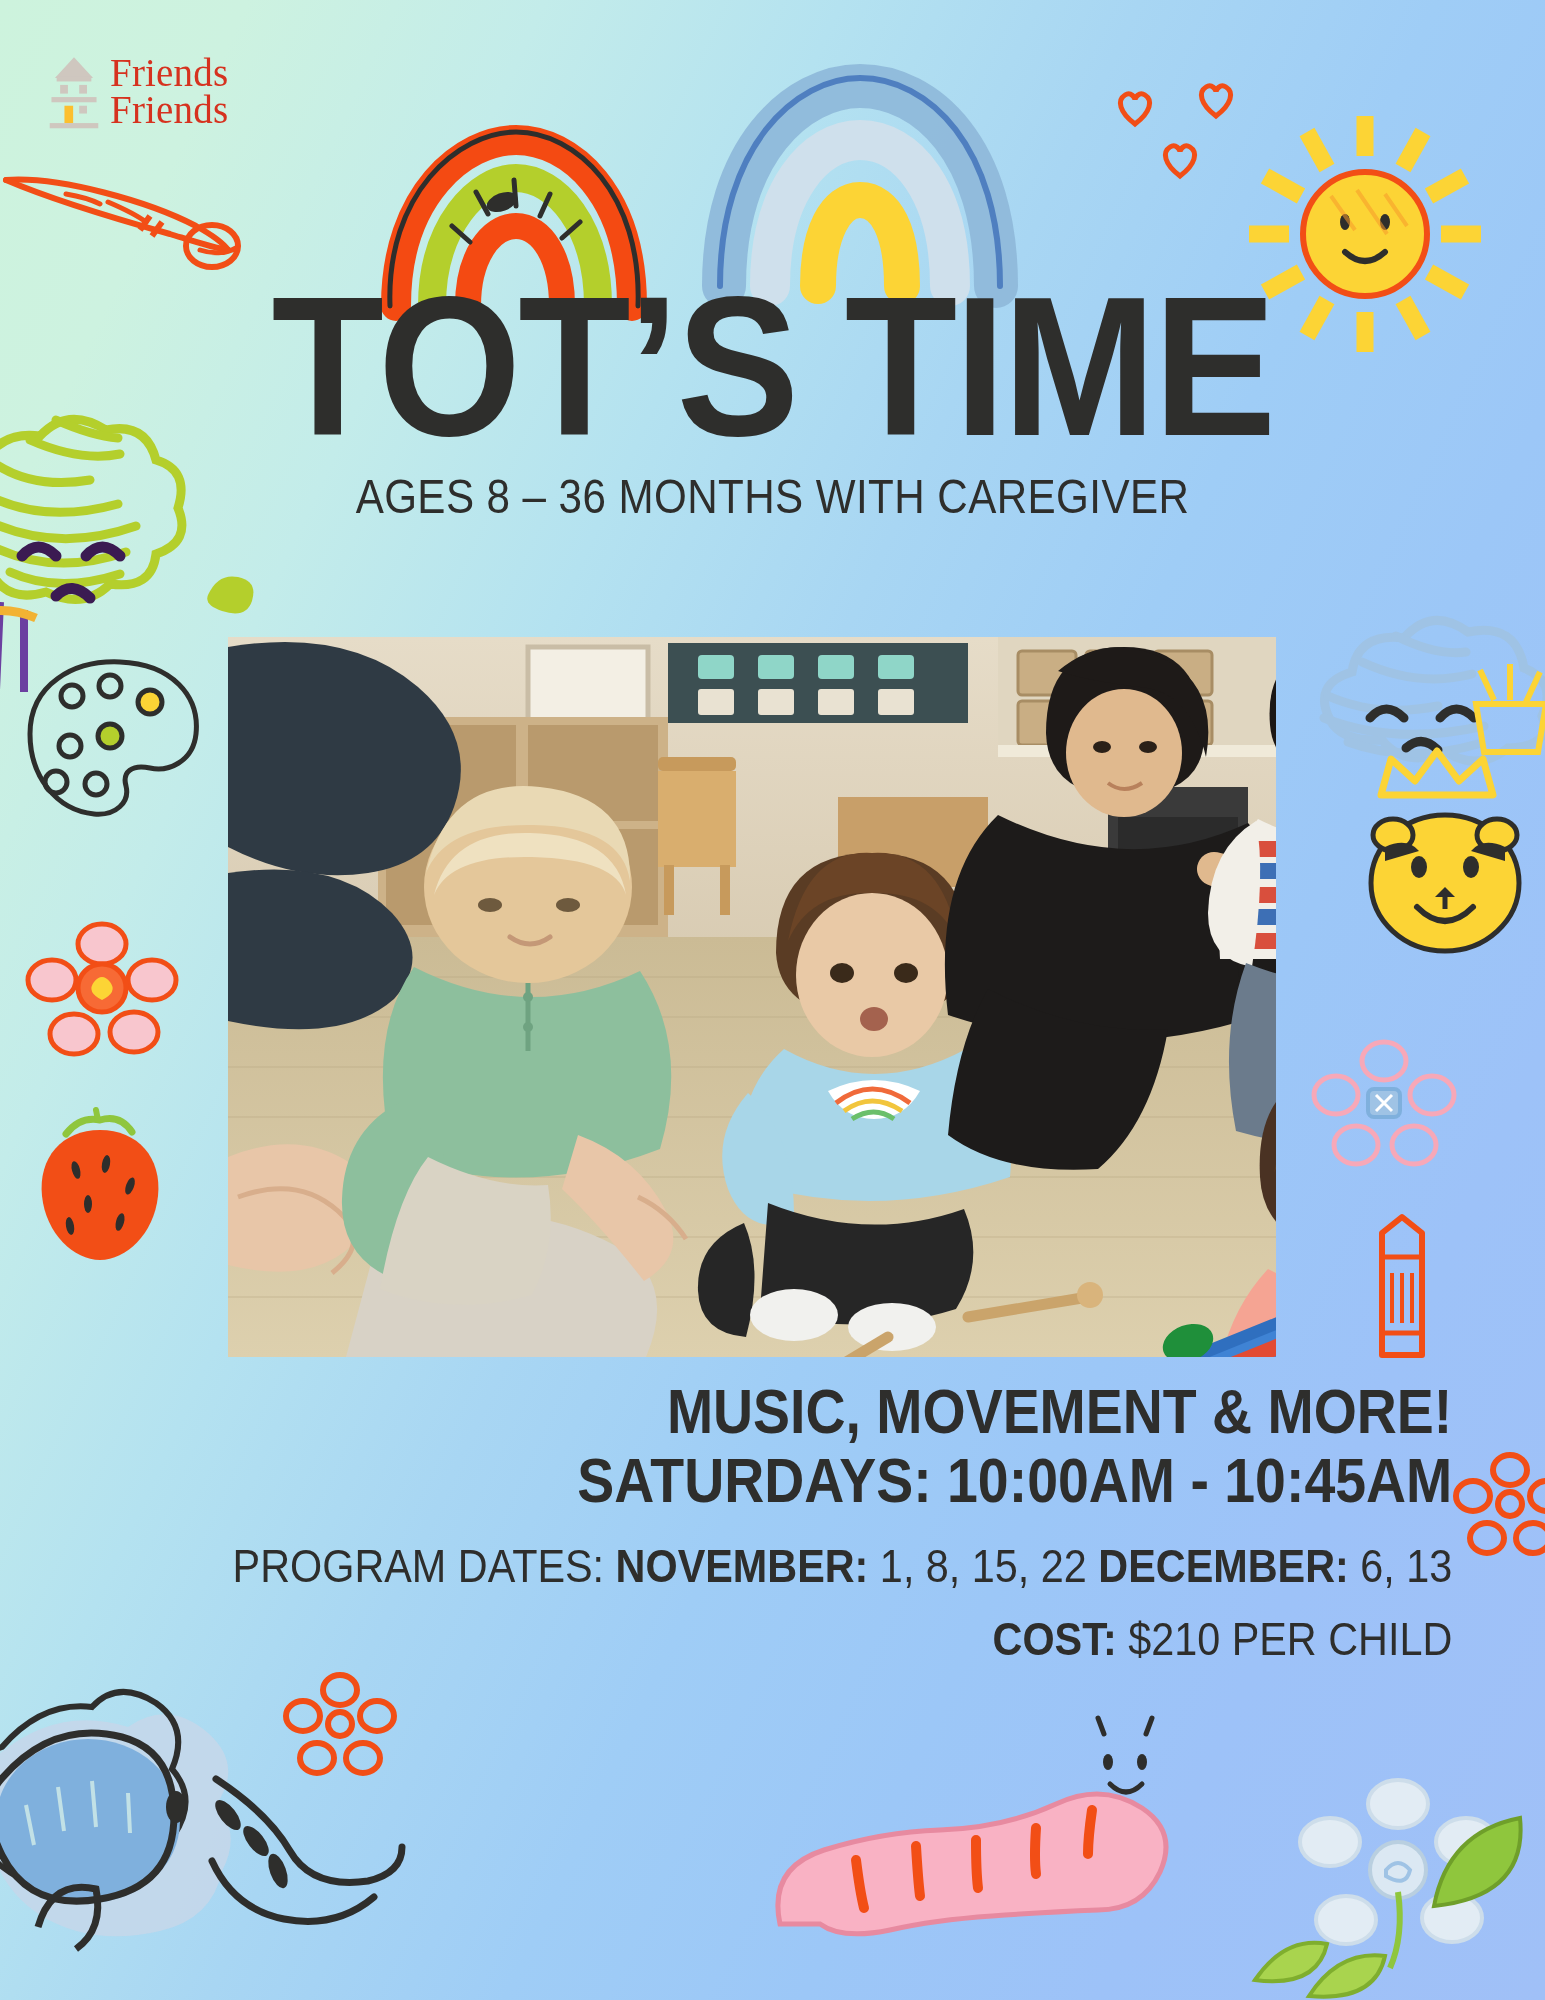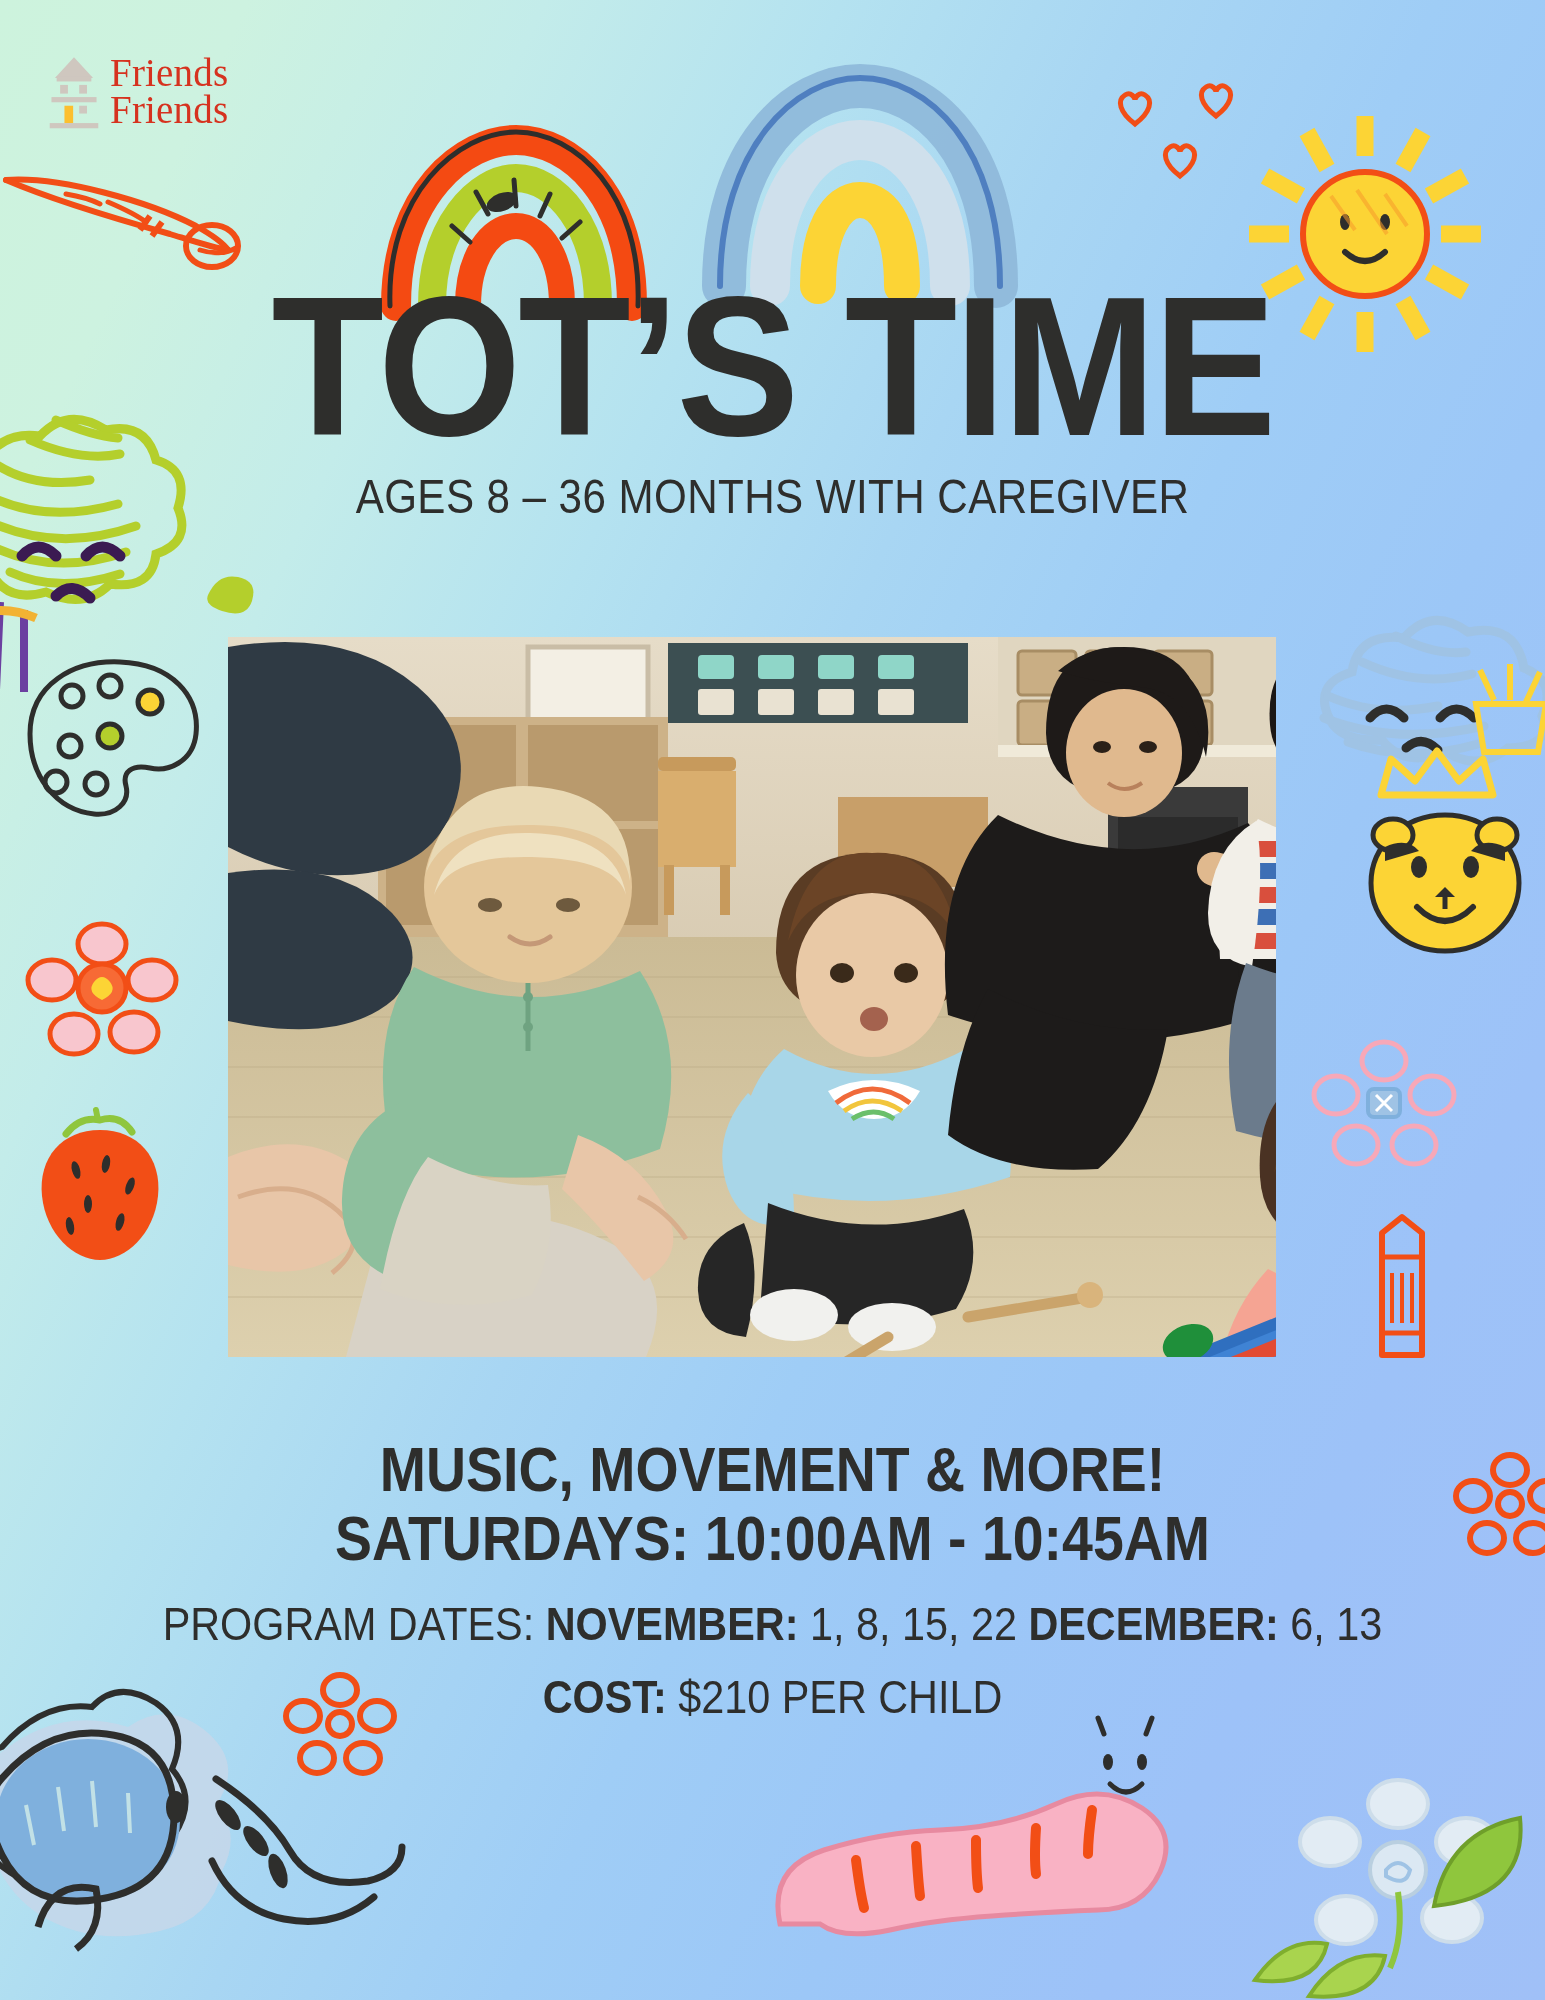--- a/index.html
+++ b/index.html
@@ -91,24 +91,24 @@
     width: 1048px;
     height: 720px;
     z-index: 5;
     overflow: hidden;
     background: #c8b79a;
   }
 
   
   #info {
     position: absolute;
-    top: 1436px;
+    top: 1378px;
     left: 0;
     width: 100%;
-    text-align: center;
+    text-align: right;
     color: #2e2e2c;
     z-index: 6;
   }
   .line-bold {
     font-family: "Liberation Sans Narrow", "Liberation Sans", sans-serif;
     font-weight: 700;
     transform: scaleX(0.88);
     white-space: nowrap;
     line-height: 1.06;
   }

